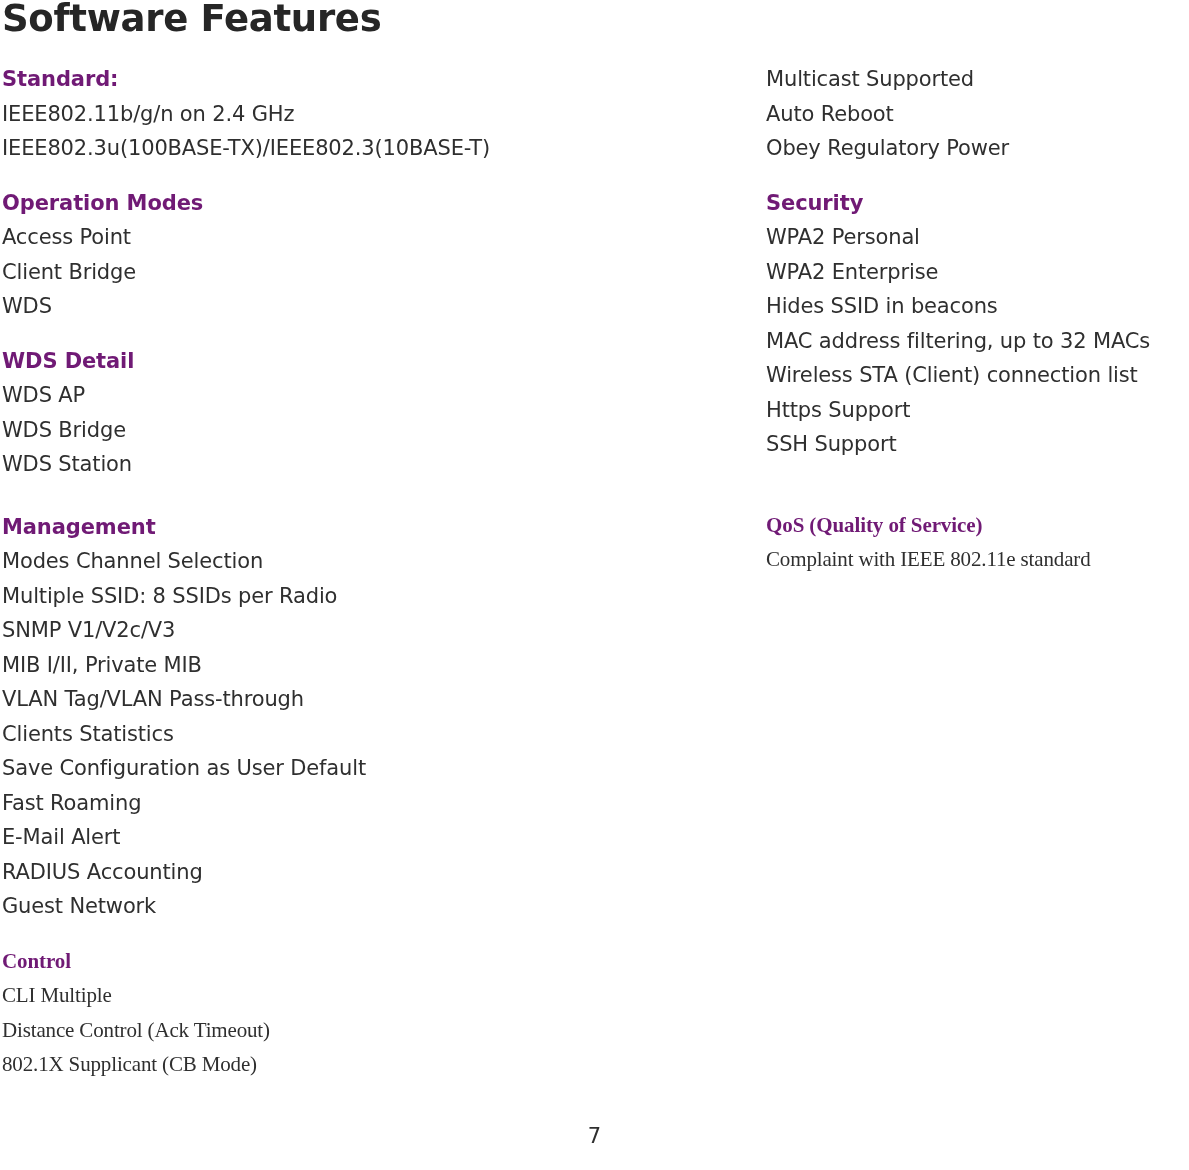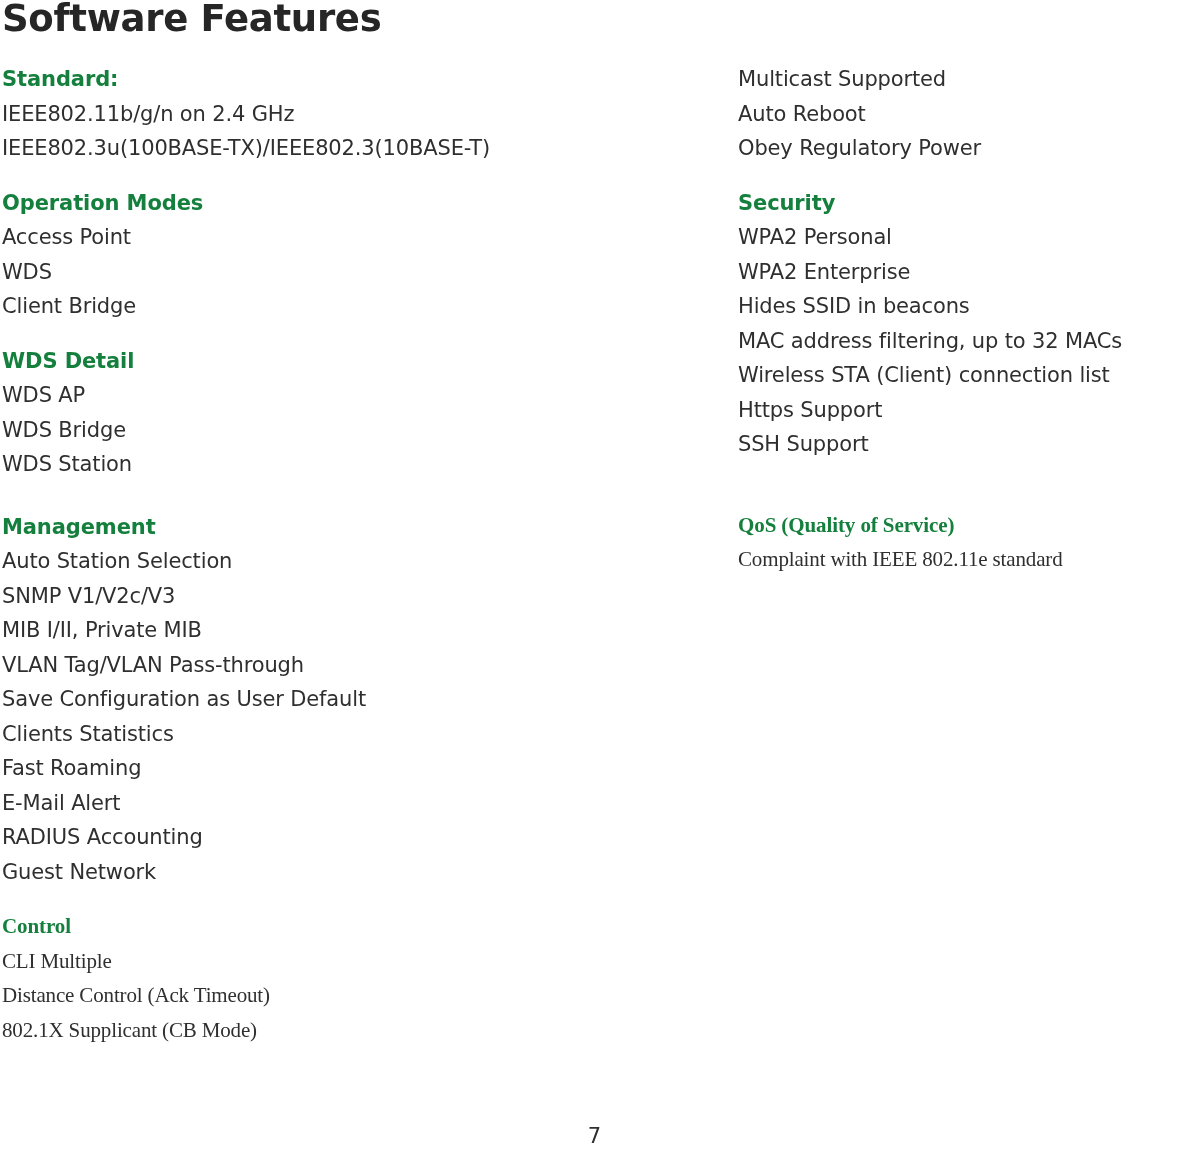--- a/index.html
+++ b/index.html
@@ -37,38 +37,38 @@
     position: absolute;
     left: 0;
     top: 62px;
     width: 1189px;
   }
   .col {
     position: absolute;
     top: 0;
   }
   .col-left  { left: 2px;   width: 740px; }
-  .col-right { left: 738px; width: 423px; }
+  .col-right { left: 766px; width: 423px; }
 
   .group {
     margin: 0 0 20px 0;
   }
   .group.gap-large {
     margin-top: 28px;
   }
   .group.gap-xl {
     margin-top: 46px;
   }
   .group:last-child { margin-bottom: 0; font-family: Liberation Serif, serif; }
 
   .sec-head {
     font-size: 21px;
     font-weight: bold;
     line-height: 34.5px;
-    color: #15803d;
+    color: #701a75;
     white-space: nowrap;
     letter-spacing: -0.1px;
   }
   .sec-item {
     font-size: 21px;
     font-weight: normal;
     line-height: 34.5px;
     color: #2f2f2f;
     white-space: nowrap;
     letter-spacing: -0.15px;
@@ -94,37 +94,38 @@
   <div class="columns">
     <div class="col col-left">
         <div class="group">
           <div class="sec-head">Standard:</div>
           <div class="sec-item">IEEE802.11b/g/n on 2.4 GHz</div>
           <div class="sec-item">IEEE802.3u(100BASE-TX)/IEEE802.3(10BASE-T)</div>
         </div>
         <div class="group">
           <div class="sec-head">Operation Modes</div>
           <div class="sec-item">Access Point</div>
+          <div class="sec-item">Client Bridge</div>
           <div class="sec-item">WDS</div>
-          <div class="sec-item">Client Bridge</div>
         </div>
         <div class="group">
           <div class="sec-head">WDS Detail</div>
           <div class="sec-item">WDS AP</div>
           <div class="sec-item">WDS Bridge</div>
           <div class="sec-item">WDS Station</div>
         </div>
         <div class="group gap-large">
           <div class="sec-head">Management</div>
-          <div class="sec-item">Auto Station Selection</div>
+          <div class="sec-item">Modes Channel Selection</div>
+          <div class="sec-item">Multiple SSID: 8 SSIDs per Radio</div>
           <div class="sec-item">SNMP V1/V2c/V3</div>
           <div class="sec-item">MIB I/II, Private MIB</div>
           <div class="sec-item">VLAN Tag/VLAN Pass-through</div>
+          <div class="sec-item">Clients Statistics</div>
           <div class="sec-item">Save Configuration as User Default</div>
-          <div class="sec-item">Clients Statistics</div>
           <div class="sec-item">Fast Roaming</div>
           <div class="sec-item">E-Mail Alert</div>
           <div class="sec-item">RADIUS Accounting</div>
           <div class="sec-item">Guest Network</div>
         </div>
         <div class="group">
           <div class="sec-head">Control</div>
           <div class="sec-item">CLI Multiple</div>
           <div class="sec-item">Distance Control (Ack Timeout)</div>
           <div class="sec-item">802.1X Supplicant (CB Mode)</div>

